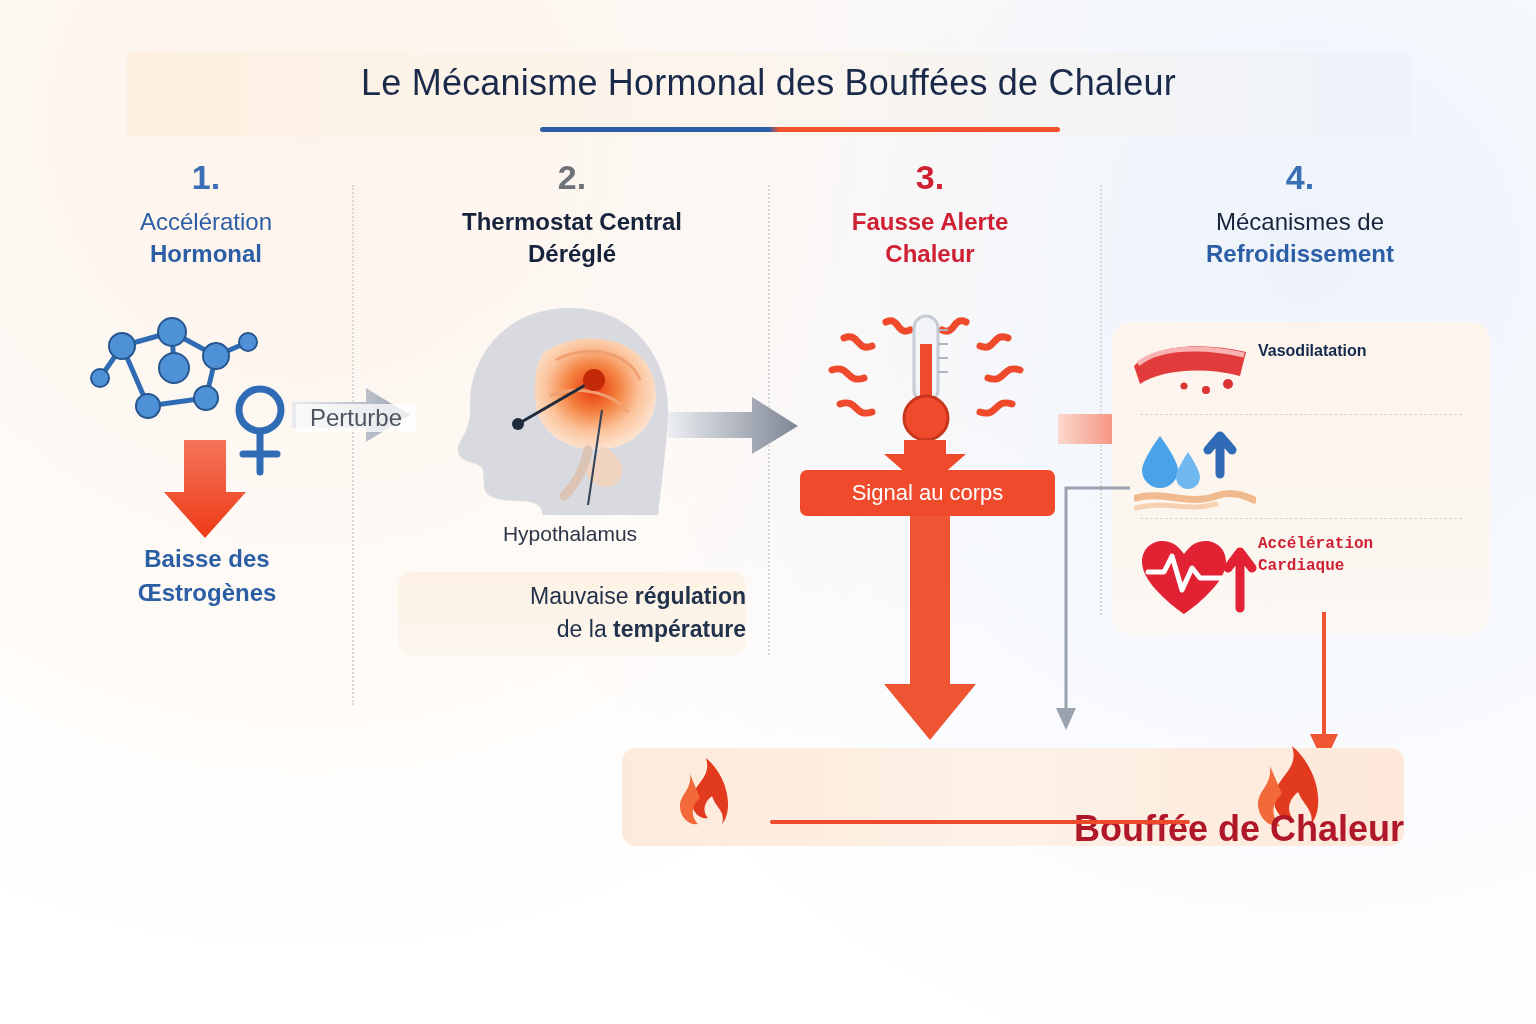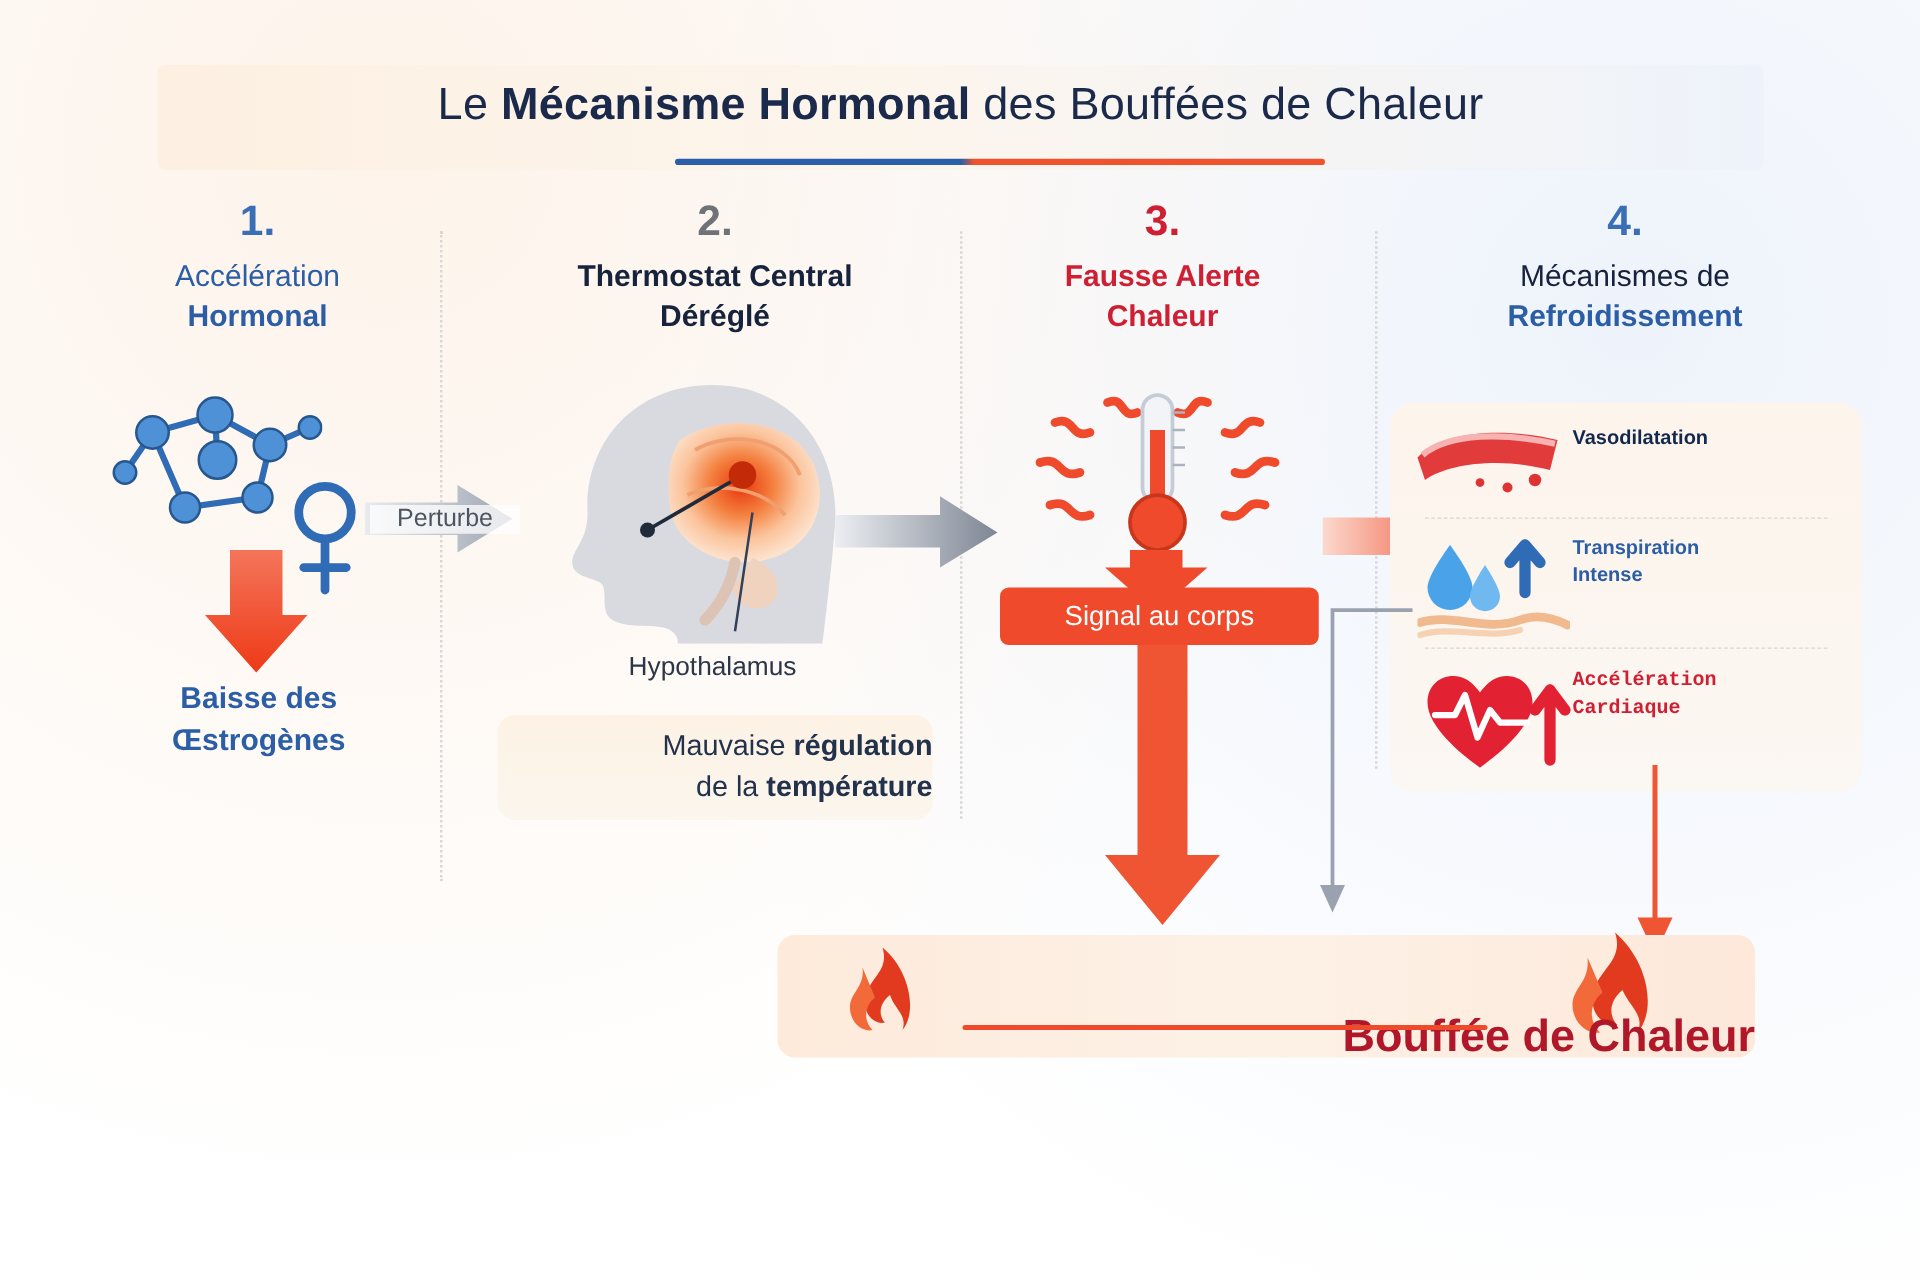--- a/index.html
+++ b/index.html
@@ -37,21 +37,21 @@
     position: absolute;
     left: 126px;
     top: 62px;
     width: 1285px;
     text-align: center;
     font-size: 36px;
     color: #1b2a4a;
     letter-spacing: .2px;
     white-space: nowrap;
   }
-  .title-text b { font-weight: bold; }
+  .title-text b { font-weight: normal; }
   .title-underline {
     position: absolute;
     top: 127px;
     left: 540px;
     width: 520px;
     height: 5px;
     border-radius: 3px;
     background: linear-gradient(90deg, #2a5ea8 0%, #2a5ea8 44%, #f0522e 46%, #f0522e 100%);
   }
 
@@ -105,21 +105,21 @@
   }
 
   
   #arrow-perturbe { position: absolute; left: 292px; top: 382px; }
   #perturbe-label {
     position: absolute;
     left: 296px;
     top: 404px;
     width: 120px;
     text-align: center;
-    font-size: 20px;
+    font-size: 24px;
     color: #4d5560;
     background: rgba(255,255,255,.75);
   }
 
   
   #head-graphic { position: absolute; left: 452px; top: 300px; }
   #hypothalamus-label {
     position: absolute;
     left: 460px;
     top: 522px;
@@ -462,24 +462,20 @@
 
   <div style="position:absolute; left:1134px; top:430px;">
     <svg width="122" height="82" viewBox="0 0 122 82">
       <path d="M26,6 C26,6 8,30 8,40 a18,18 0 0 0 36,0 C44,30 26,6 26,6 Z" fill="#4aa3e8"></path>
       <path d="M54,22 C54,22 42,40 42,47 a12,12 0 0 0 24,0 C66,40 54,22 54,22 Z" fill="#6fb9f0"></path>
       <path d="M86,44 L86,6 M86,6 L74,20 M86,6 L98,20" stroke="#2f6cb5" stroke-width="9" fill="none" stroke-linecap="round" stroke-linejoin="round"></path>
       <path d="M2,68 C28,60 54,76 82,66 C98,60 112,66 120,70" fill="none" stroke="#f0b98e" stroke-width="7" stroke-linecap="round"></path>
       <path d="M2,78 C28,70 54,82 82,74" fill="none" stroke="#f7d2b2" stroke-width="5" stroke-linecap="round"></path>
     </svg>
   </div>
-  <div class="panel-row-label" style="left:1258px; top:428px; color:#2b5ea5;">
-    <span>Transpiration</span><br>
-    <span>Intense</span>
-  </div>
 
   <div style="position:absolute; left:1134px; top:532px;">
     <svg width="124" height="86" viewBox="0 0 124 86">
       <path d="M50,82 C50,82 8,54 8,30 C8,12 26,4 40,12 C46,16 50,22 50,22 C50,22 54,16 60,12 C74,4 92,12 92,30 C92,54 50,82 50,82 Z" fill="#e22233"></path>
       <path d="M14,40 L30,40 L38,24 L48,58 L58,36 L66,46 L88,46" fill="none" stroke="#ffffff" stroke-width="5" stroke-linecap="round" stroke-linejoin="round"></path>
       <path d="M106,76 L106,26 M106,20 L94,36 M106,20 L118,36" stroke="#e22233" stroke-width="9" fill="none" stroke-linecap="round" stroke-linejoin="round"></path>
     </svg>
   </div>
   <div class="panel-row-label" style="left:1258px; top:534px; color:#cf1f32;font-family:Liberation Mono, monospace;">
     <span>Accélération</span><br>

